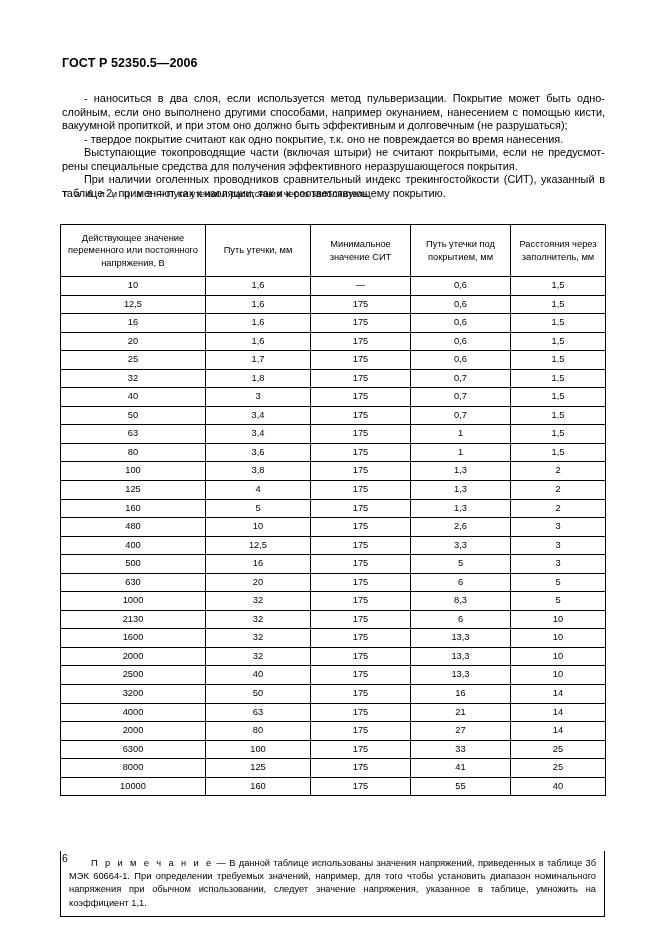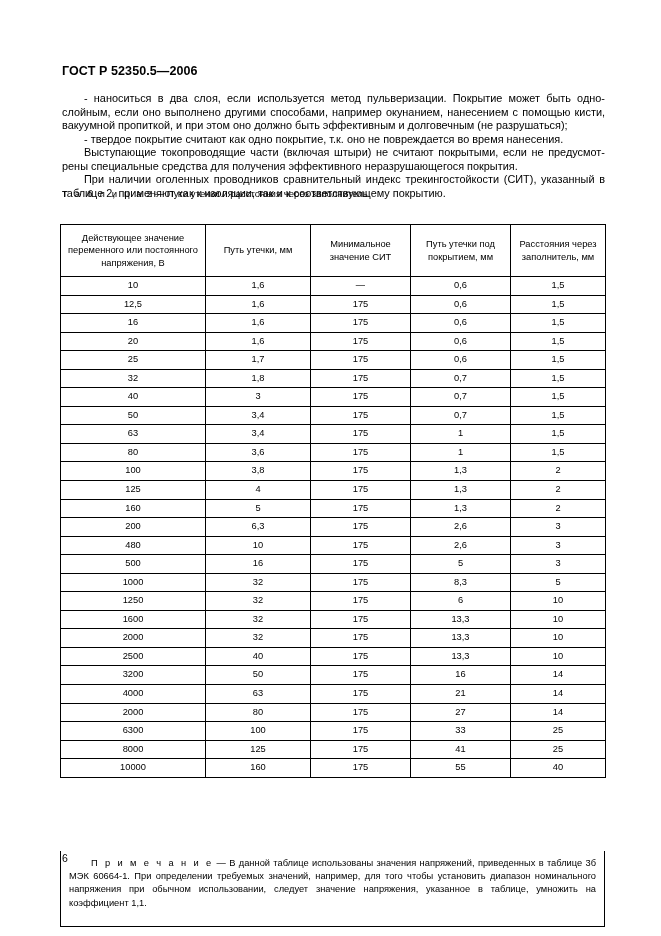--- a/index.html
+++ b/index.html
@@ -17,21 +17,21 @@
     height: 936px;
     background: #ffffff;
     box-sizing: border-box;
     overflow: hidden;
   }
 
   
   .running-head {
     position: absolute;
     left: 62px;
-    top: 64px;
+    top: 56px;
     font-size: 12.5px;
     font-weight: bold;
     letter-spacing: 0.1px;
     white-space: nowrap;
   }
 
   
   .body-block {
     position: absolute;
     left: 62px;
@@ -102,21 +102,21 @@
   col.c5 { width: 95px; }
 
   
   .note-box {
     position: absolute;
     left: 60px;
     width: 545px;
     border: 1px solid #000000;
     border-top: none;
     box-sizing: border-box;
-    padding: 6px 8px 16px 8px;
+    padding: 6px 8px 6px 8px;
   }
   .note-text {
     font-size: 9.3px;
     line-height: 13.2px;
     text-align: justify;
     text-indent: 22px;
     margin: 0;
   }
   .note-text .note-label {
     letter-spacing: 2.0px;
@@ -254,49 +254,56 @@
             <td>2</td>
           </tr>
           <tr>
             <td>160</td>
             <td>5</td>
             <td>175</td>
             <td>1,3</td>
             <td>2</td>
           </tr>
           <tr>
-            <td>200</td>
-            <td>6,3</td>
+            <td>480</td>
+            <td>10</td>
             <td>175</td>
             <td>2,6</td>
             <td>3</td>
           </tr>
           <tr>
-            <td>480</td>
-            <td>10</td>
-            <td>175</td>
-            <td>2,6</td>
+            <td>400</td>
+            <td>12,5</td>
+            <td>175</td>
+            <td>3,3</td>
             <td>3</td>
           </tr>
           <tr>
             <td>500</td>
             <td>16</td>
             <td>175</td>
             <td>5</td>
             <td>3</td>
           </tr>
           <tr>
+            <td>630</td>
+            <td>20</td>
+            <td>175</td>
+            <td>6</td>
+            <td>5</td>
+          </tr>
+          <tr>
             <td>1000</td>
             <td>32</td>
             <td>175</td>
             <td>8,3</td>
             <td>5</td>
           </tr>
           <tr>
-            <td>1250</td>
+            <td>2130</td>
             <td>32</td>
             <td>175</td>
             <td>6</td>
             <td>10</td>
           </tr>
           <tr>
             <td>1600</td>
             <td>32</td>
             <td>175</td>
             <td>13,3</td>

